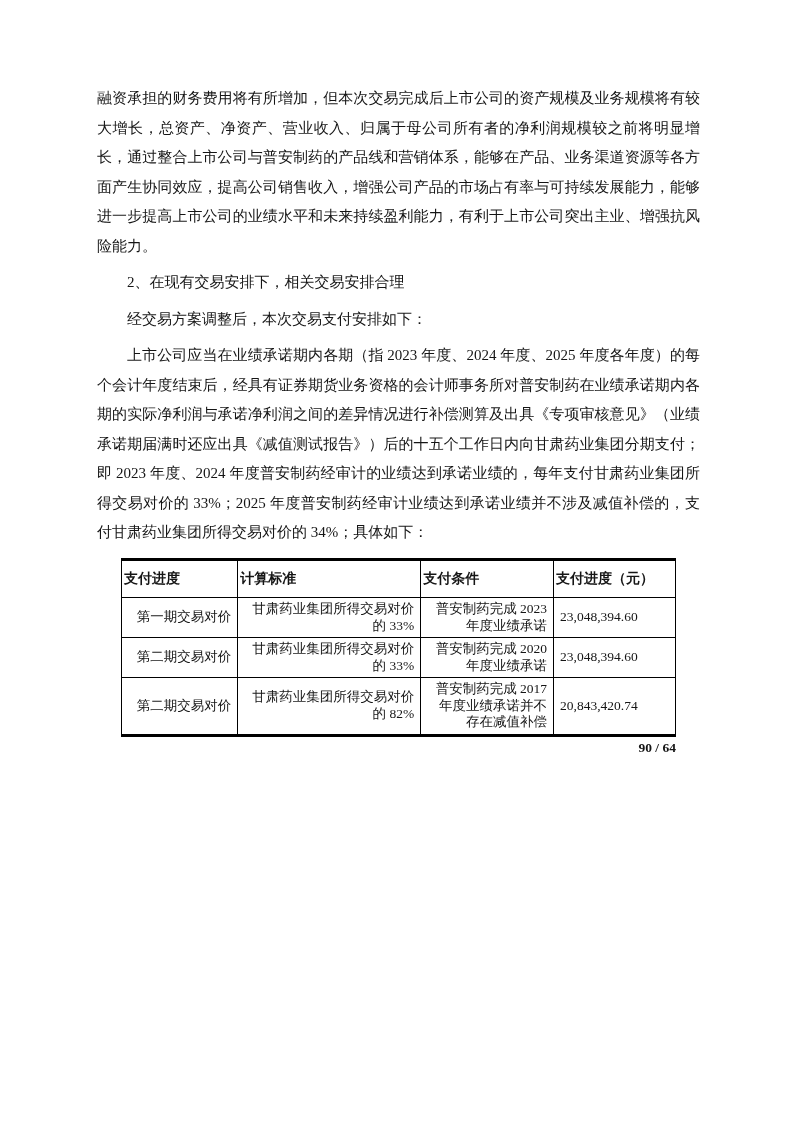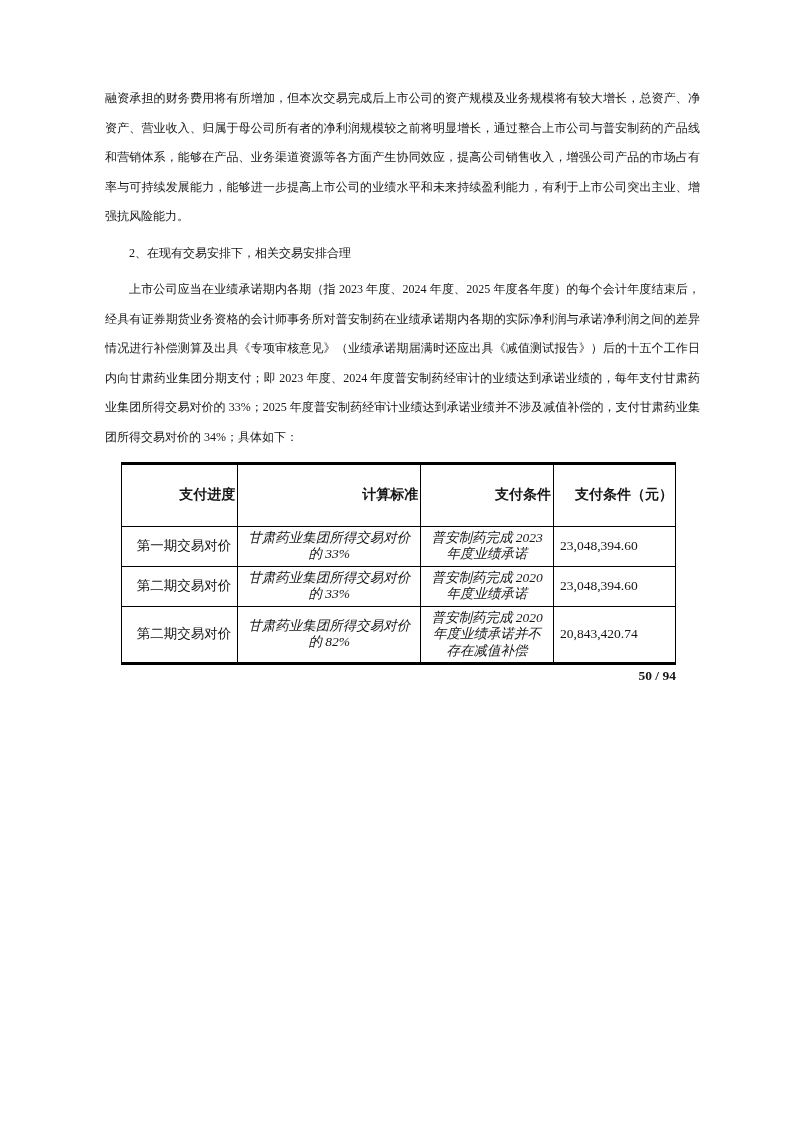--- a/index.html
+++ b/index.html
@@ -15,24 +15,24 @@
     color: #151515;
   }
   .page {
     box-sizing: border-box;
     width: 793px;
     height: 1122px;
     padding: 84px 93px 20px 93px;
     background: #ffffff;
   }
   .para {
-    font-size: 12px;
+    font-size: 15px;
     line-height: 29.5px;
     text-align: justify;
-    margin: 0 0 7px 12px;
+    margin: 0 0 7px 4px;
     word-break: break-all;
   }
   .para.indent {
     text-indent: 2em;
   }
   .pay-table-wrap {
     margin: 10px 24px 0 28px;
   }
   table.pay-table {
     width: 100%;
@@ -45,27 +45,27 @@
   }
   table.pay-table th,
   table.pay-table td {
     border: 1px solid #000;
     padding: 3px 6px;
     vertical-align: middle;
     overflow: hidden;
   }
   table.pay-table th {
     font-weight: bold;
-    text-align: right;
+    text-align: left;
     font-size: 14px;
-    padding: 22px 2px;
+    padding: 10px 2px;
   }
   td.cell-stage { text-align: right; }
-  td.cell-standard { text-align: center; font-style: italic; }
-  td.cell-condition { text-align: center; font-style: italic; }
+  td.cell-standard { text-align: right; }
+  td.cell-condition { text-align: right; }
   td.cell-amount { text-align: left; padding-right: 9px; }
   .col-stage { width: 21%; }
   .col-standard { width: 33%; }
   .col-condition { width: 24%; }
   .col-amount { width: 22%; }
   .page-number {
     margin: 2px 24px 0 0;
     text-align: right;
     font-weight: bold;
     font-size: 13.5px;
@@ -74,59 +74,60 @@
 </style>
 </head>
 <body>
 
 <div class="page">
 
   <p class="para">融资承担的财务费用将有所增加，但本次交易完成后上市公司的资产规模及业务规模将有较大增长，总资产、净资产、营业收入、归属于母公司所有者的净利润规模较之前将明显增长，通过整合上市公司与普安制药的产品线和营销体系，能够在产品、业务渠道资源等各方面产生协同效应，提高公司销售收入，增强公司产品的市场占有率与可持续发展能力，能够进一步提高上市公司的业绩水平和未来持续盈利能力，有利于上市公司突出主业、增强抗风险能力。</p>
 
   <p class="para indent">2、在现有交易安排下，相关交易安排合理</p>
 
+  <p class="para indent">经交易方案调整后，本次交易支付安排如下：</p>
 
 
 
   <p class="para indent">上市公司应当在业绩承诺期内各期（指 2023 年度、2024 年度、2025 年度各年度）的每个会计年度结束后，经具有证券期货业务资格的会计师事务所对普安制药在业绩承诺期内各期的实际净利润与承诺净利润之间的差异情况进行补偿测算及出具《专项审核意见》（业绩承诺期届满时还应出具《减值测试报告》）后的十五个工作日内向甘肃药业集团分期支付；即 2023 年度、2024 年度普安制药经审计的业绩达到承诺业绩的，每年支付甘肃药业集团所得交易对价的 33%；2025 年度普安制药经审计业绩达到承诺业绩并不涉及减值补偿的，支付甘肃药业集团所得交易对价的 34%；具体如下：</p>
 
   <div class="pay-table-wrap">
     <table class="pay-table">
       <colgroup>
         <col class="col-stage">
         <col class="col-standard">
         <col class="col-condition">
         <col class="col-amount">
       </colgroup>
       <thead>
         <tr>
           <th>支付进度</th>
           <th>计算标准</th>
           <th>支付条件</th>
-          <th>支付条件（元）</th>
+          <th>支付进度（元）</th>
         </tr>
       </thead>
       <tbody>
         <tr>
           <td class="cell-stage">第一期交易对价</td>
           <td class="cell-standard">甘肃药业集团所得交易对价的 33%</td>
           <td class="cell-condition">普安制药完成 2023 年度业绩承诺</td>
           <td class="cell-amount">23,048,394.60</td>
         </tr>
         <tr>
           <td class="cell-stage">第二期交易对价</td>
           <td class="cell-standard">甘肃药业集团所得交易对价的 33%</td>
           <td class="cell-condition">普安制药完成 2020 年度业绩承诺</td>
           <td class="cell-amount">23,048,394.60</td>
         </tr>
         <tr>
           <td class="cell-stage">第二期交易对价</td>
           <td class="cell-standard">甘肃药业集团所得交易对价的 82%</td>
-          <td class="cell-condition">普安制药完成 2020 年度业绩承诺并不存在减值补偿</td>
+          <td class="cell-condition">普安制药完成 2017 年度业绩承诺并不存在减值补偿</td>
           <td class="cell-amount">20,843,420.74</td>
         </tr>
       </tbody>
     </table>
   </div>
 
-  <div class="page-number">50 / 94</div>
+  <div class="page-number">90 / 64</div>
 
 </div>
 
 </body></html>

